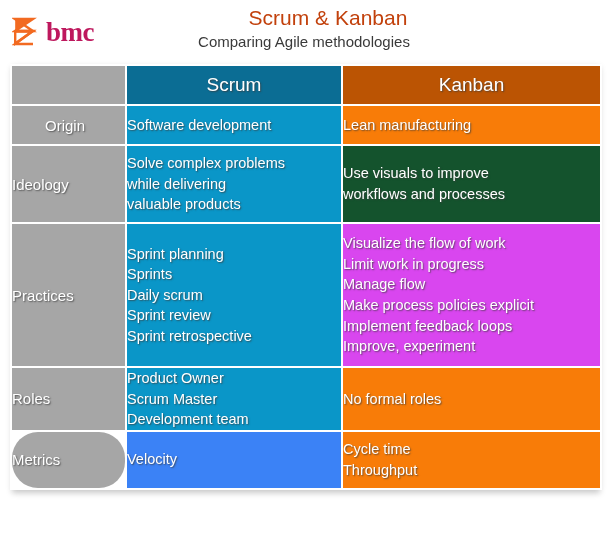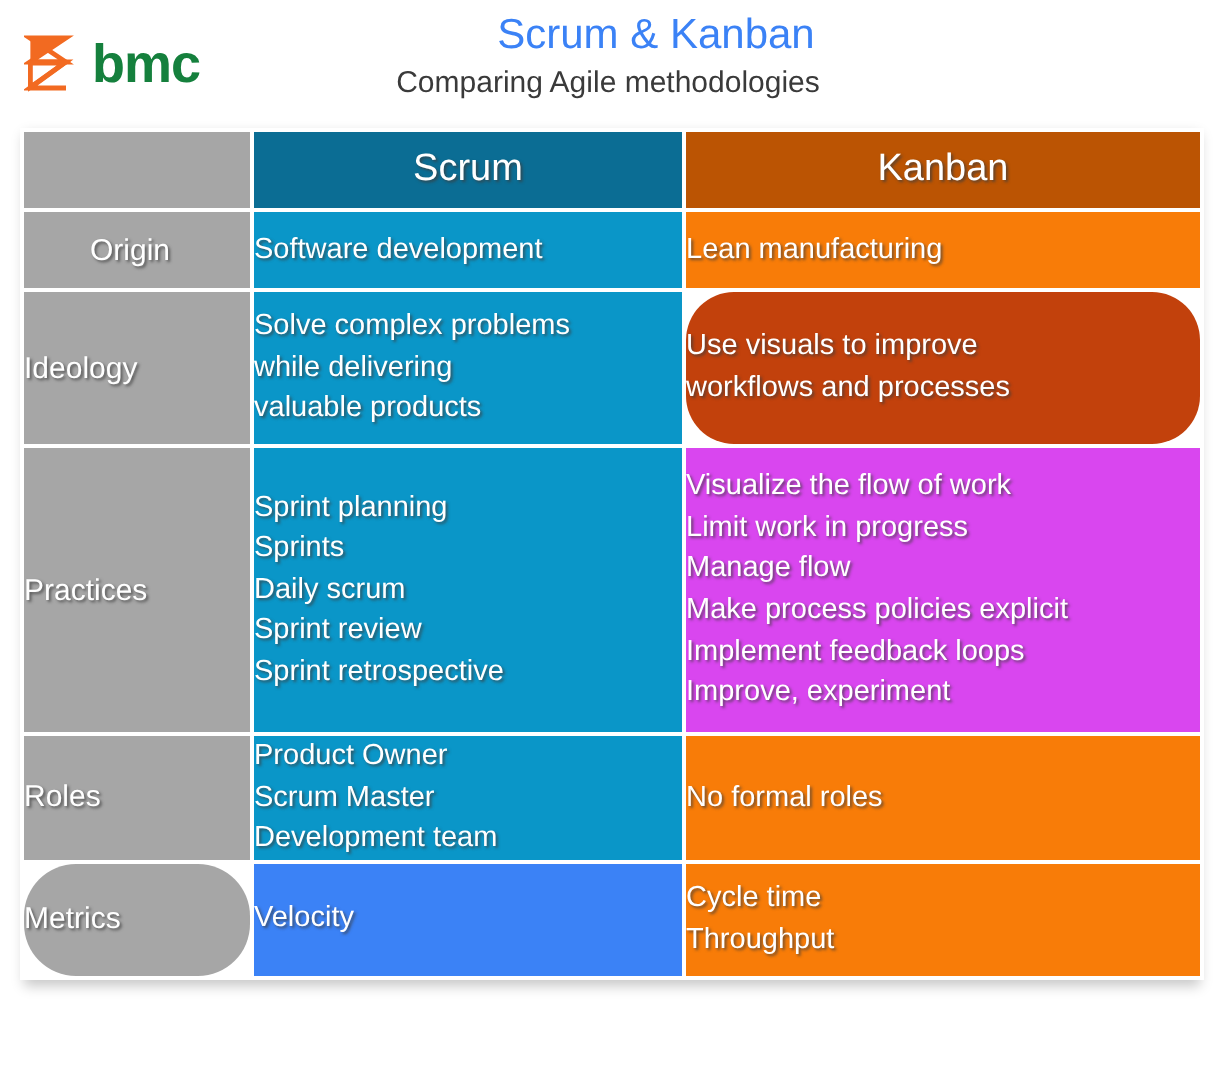--- a/index.html
+++ b/index.html
@@ -32,40 +32,40 @@
     display: flex;
     align-items: center;
     gap: 6px;
   }
   .logo-mark {
     width: 28px;
     height: 30px;
     display: block;
   }
   .logo-word {
-    font-family: Liberation Sans, sans-serif;
+    font-family: Liberation Serif, serif;
     font-size: 27px;
     font-weight: bold;
-    color: #15803d;
+    color: #be185d;
     letter-spacing: -0.5px;
     line-height: 1;
   }
 
   
   .titles {
     position: absolute;
     left: 0;
     top: 0;
     width: 608px;
     text-align: center;
     padding-top: 6px;
   }
   .doc-title {
     font-size: 21px;
-    color: #3b82f6;
+    color: #c2410c;
     line-height: 1.12;
     font-weight: normal;
     margin: 0;
     padding-left: 48px;
   }
   .doc-subtitle {
     font-size: 15px;
     color: #3a3a3a;
     line-height: 1.25;
     margin: 3px 0 17px 0;
@@ -194,21 +194,21 @@
 
       <tr class="r-origin">
         <td class="lbl" style="background: rgb(166, 166, 166); padding-left: 33px;">Origin</td>
         <td class="scrum" style="background: rgb(10, 150, 200);"><span class="cell-lines"><span class="ln">Software development</span></span></td>
         <td class="kanban" style="background: rgb(248, 124, 8);"><span class="cell-lines"><span class="ln">Lean manufacturing</span></span></td>
       </tr>
 
       <tr class="r-ideology">
         <td class="lbl" style="background: rgb(166, 166, 166);">Ideology</td>
         <td class="scrum" style="background: rgb(10, 150, 200);"><span class="cell-lines"><span class="ln">Solve complex problems</span><span class="ln">while delivering</span><span class="ln">valuable products</span></span></td>
-        <td class="kanban" style="background: #c2410c; border-radius: 24px;"><span class="cell-lines"><span class="ln">Use visuals to improve</span><span class="ln">workflows and processes</span></span></td>
+        <td class="kanban" style="background: #14532d;"><span class="cell-lines"><span class="ln">Use visuals to improve</span><span class="ln">workflows and processes</span></span></td>
       </tr>
 
       <tr class="r-practices">
         <td class="lbl" style="background: rgb(166, 166, 166);">Practices</td>
         <td class="scrum" style="background: rgb(10, 150, 200);"><span class="cell-lines"><span class="ln">Sprint planning</span><span class="ln">Sprints</span><span class="ln">Daily scrum</span><span class="ln">Sprint review</span><span class="ln">Sprint retrospective</span></span></td>
         <td class="kanban" style="background: #d946ef; margin-top: 32px;"><span class="cell-lines"><span class="ln">Visualize the flow of work</span><span class="ln">Limit work in progress</span><span class="ln">Manage flow</span><span class="ln">Make process policies explicit</span><span class="ln">Implement feedback loops</span><span class="ln">Improve, experiment</span></span></td>
       </tr>
 
       <tr class="r-roles">
         <td class="lbl" style="background: rgb(166, 166, 166);">Roles</td>

